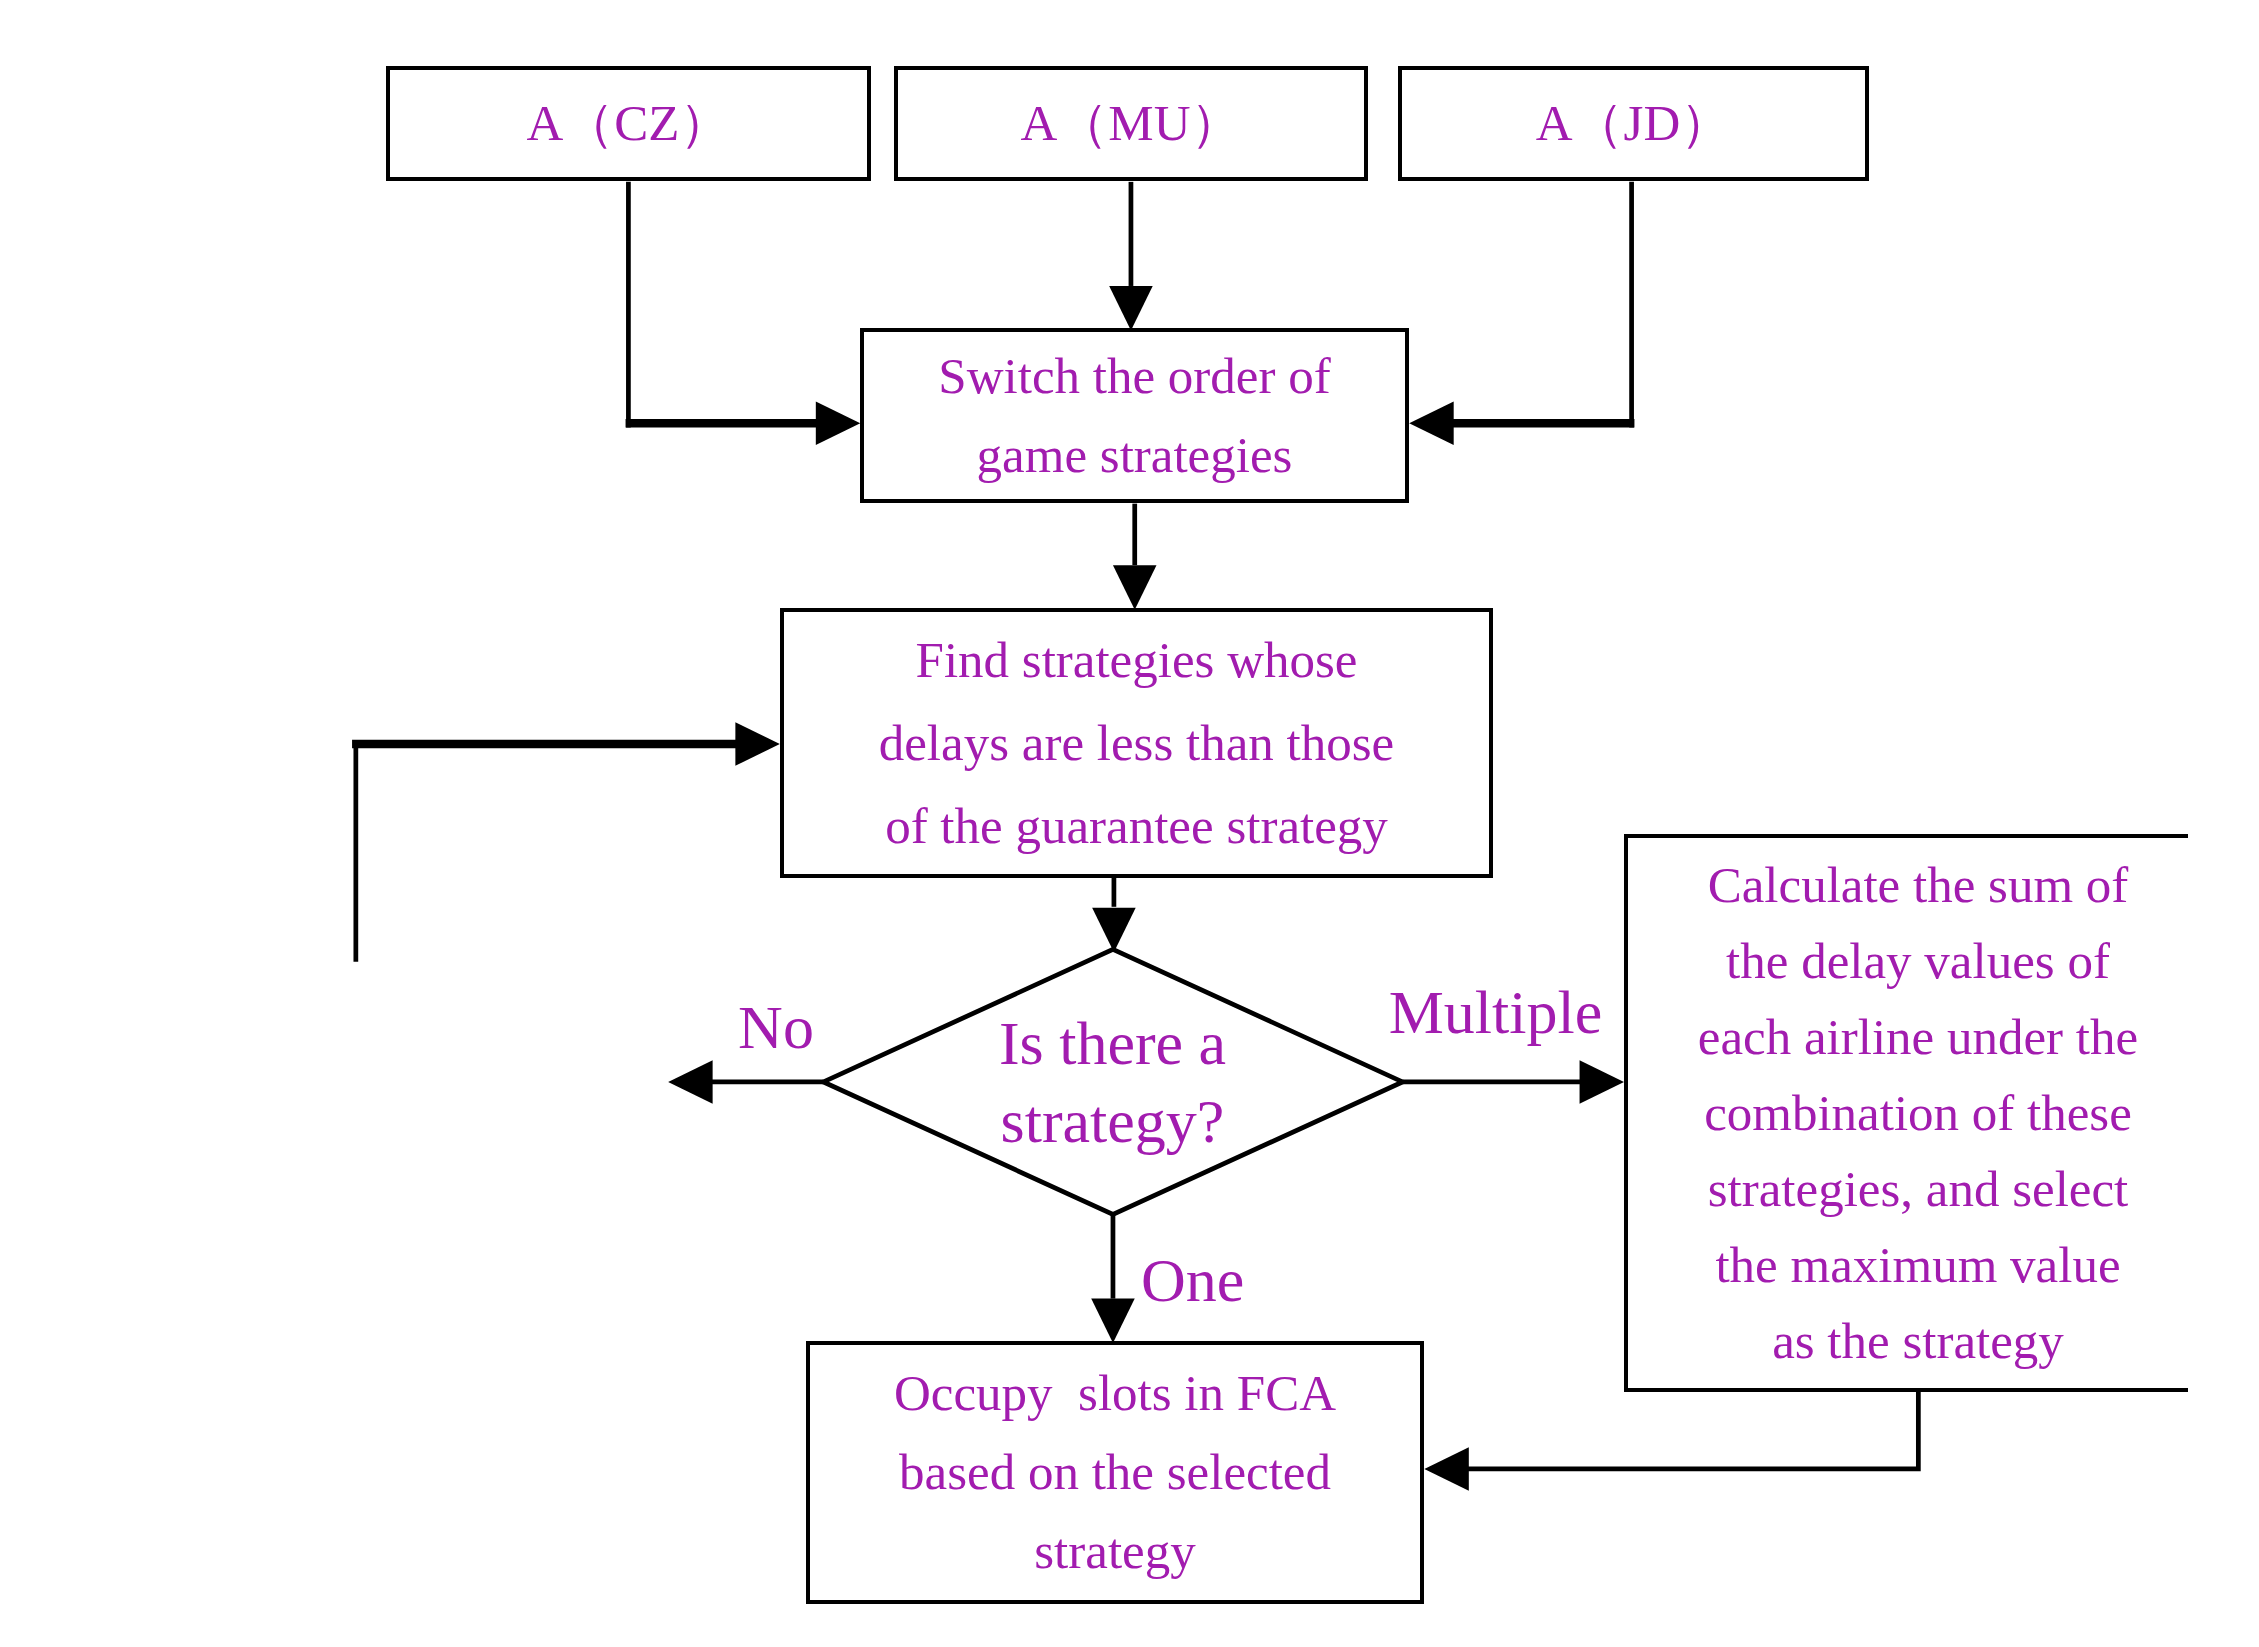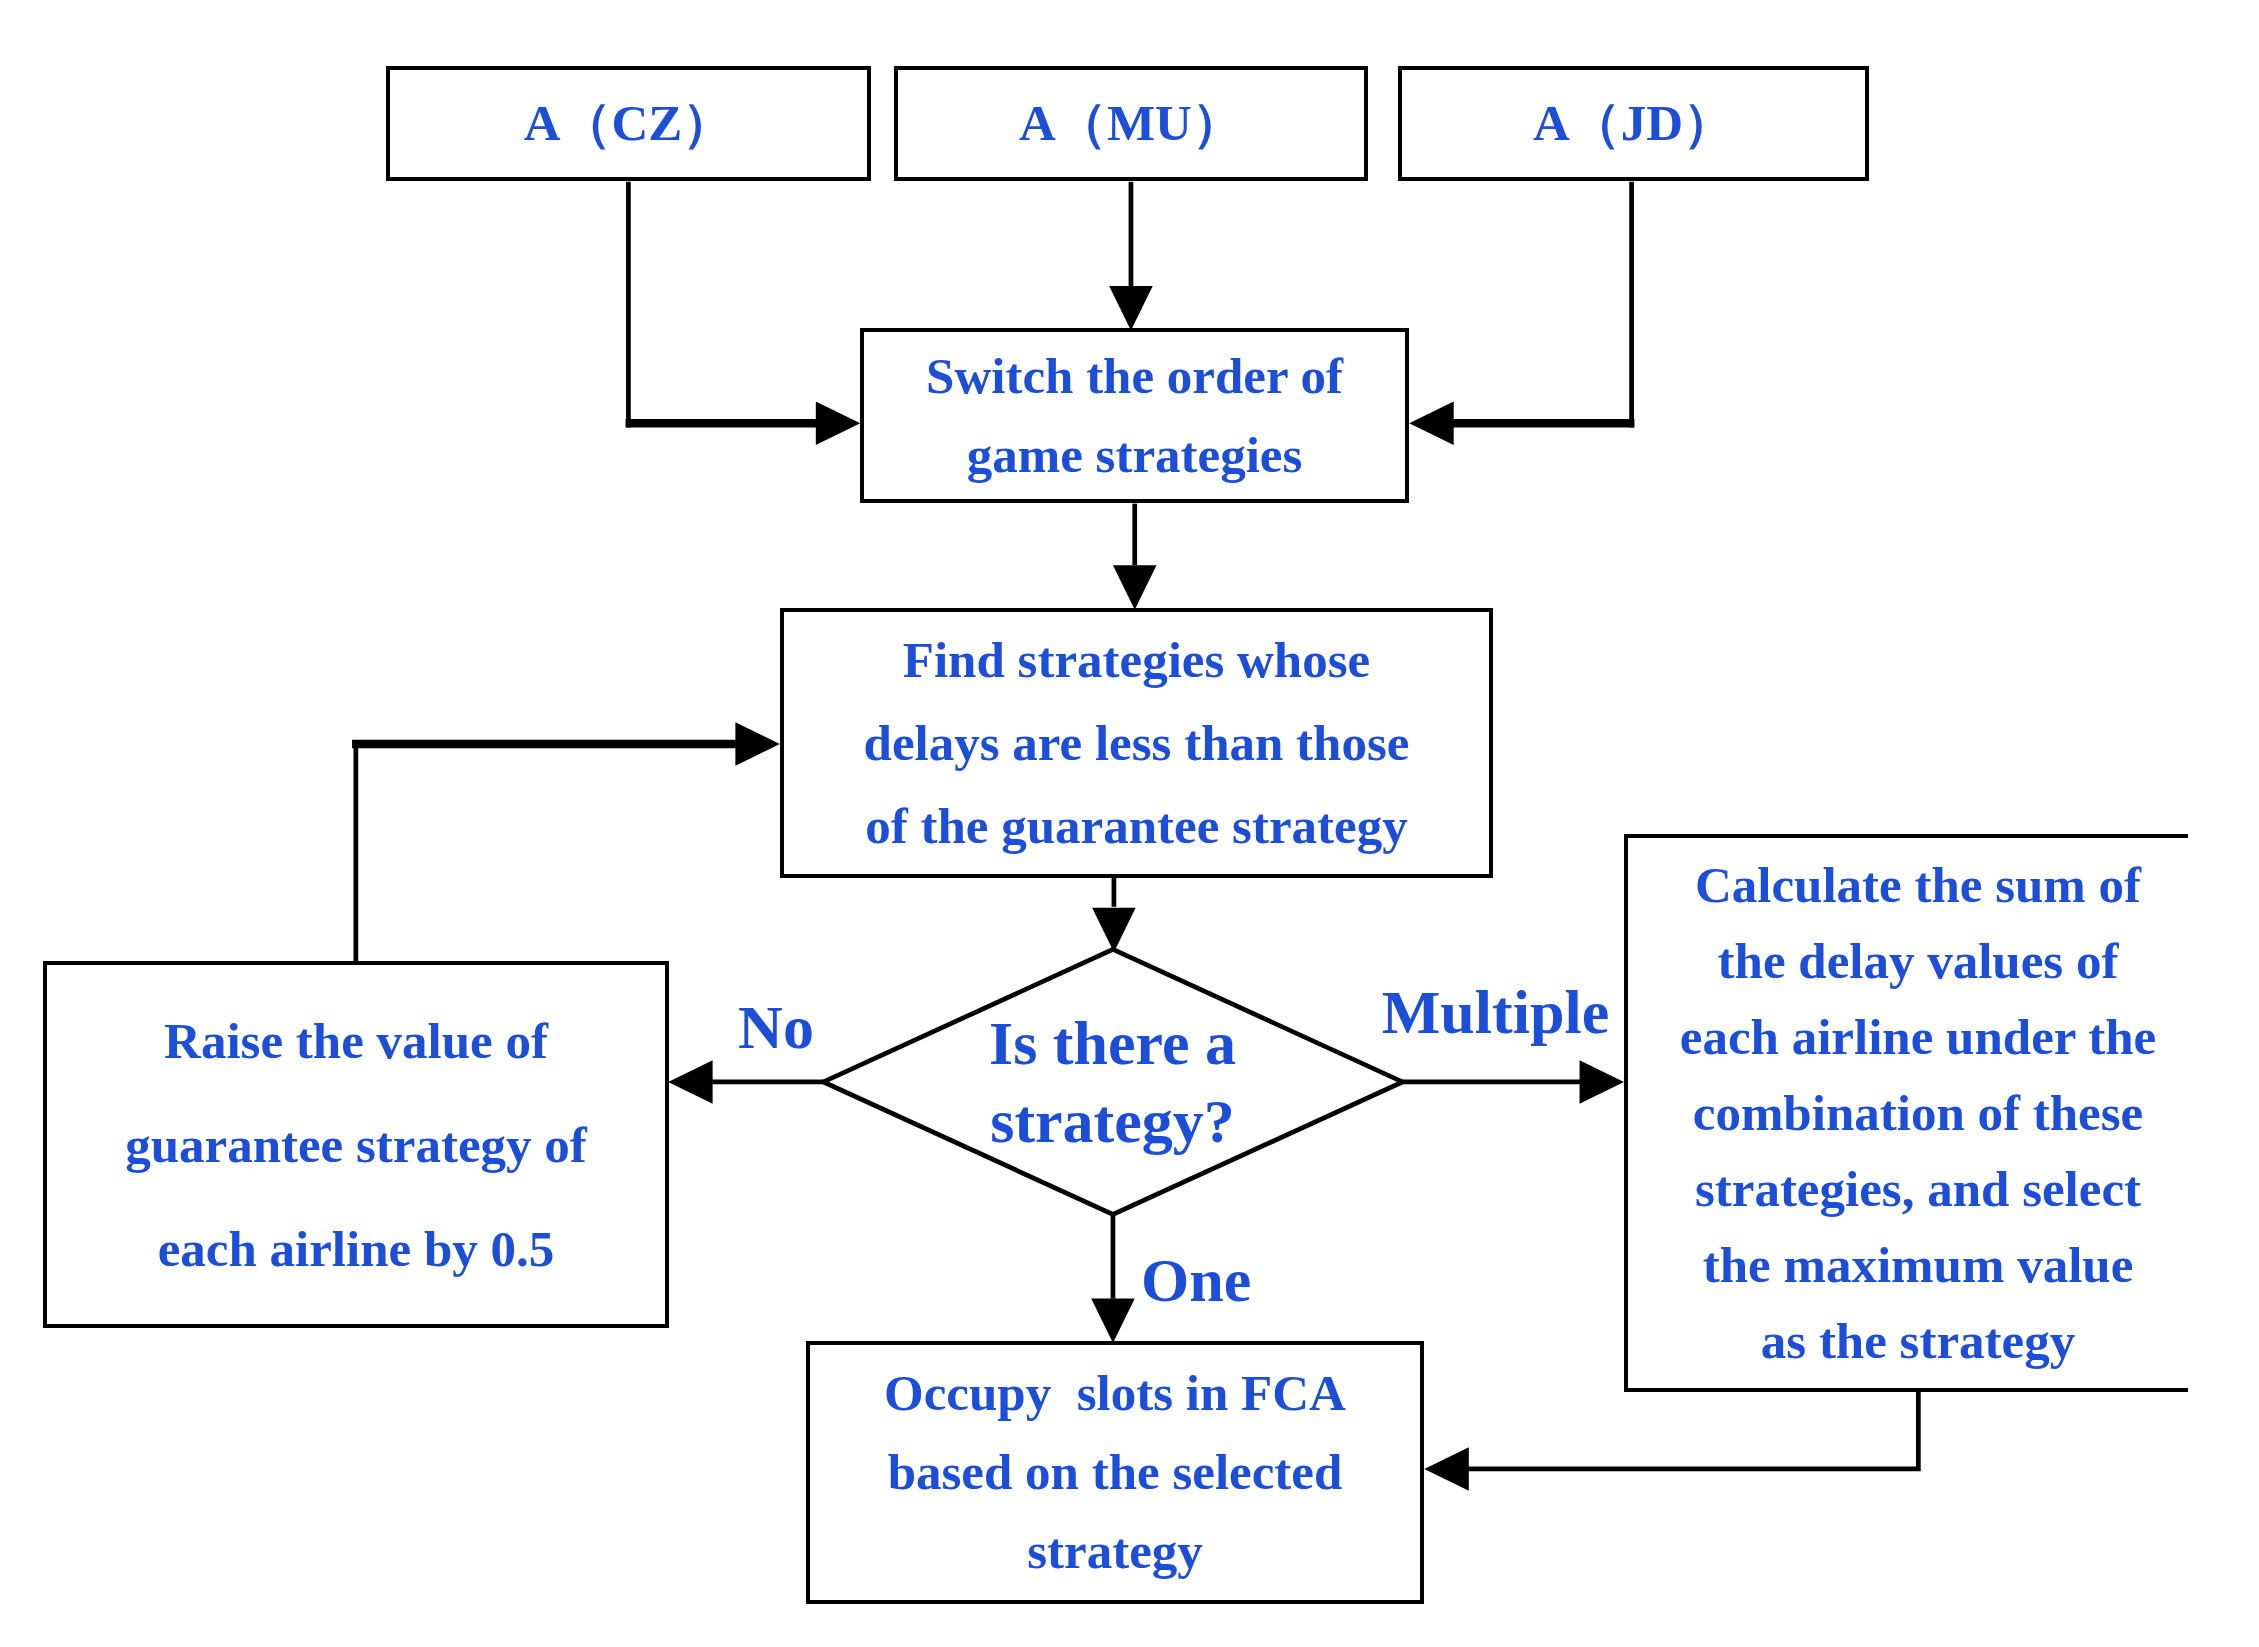--- a/index.html
+++ b/index.html
@@ -1,23 +1,22 @@
 <!DOCTYPE html>
 <html style="font-size:15px"><head>
 <meta charset="utf-8">
 <style>
   html, body { margin:0; padding:0; background:#ffffff; }
   .canvas {
     position:relative;
     width:2188px; height:1648px;
     background:#ffffff;
     font-family:"Liberation Serif", serif;
-    color:#1d4ed8;
+    color:#a21caf;
     overflow:hidden;
-    font-weight:bold;
   }
   svg.connectors { position:absolute; left:0; top:0; width:2260px; height:1648px; }
   .node {
     position:absolute; box-sizing:border-box;
     background:#ffffff; border:4.7px solid #000000;
     display:flex; align-items:center; justify-content:center;
     text-align:center; white-space:pre-wrap;
     font-size:51px; line-height:1.35;
   }
   .floating {
@@ -105,23 +104,20 @@
   <div class="node" id="node-mu">A（MU）</div>
   <div class="node" id="node-jd">A（JD）</div>
 
   <div class="node" id="node-switch">Switch the order of
 game strategies</div>
 
   <div class="node" id="node-find">Find strategies whose
 delays are less than those
 of the guarantee strategy</div>
 
-  <div class="node" id="node-raise">Raise the value of
-guarantee strategy of
-each airline by 0.5</div>
 
   <div class="floating" id="decision-label">Is there a
 strategy?</div>
 
   <div class="node" id="node-calculate">Calculate the sum of
 the delay values of
 each airline under the
 combination of these
 strategies, and select
 the maximum value

